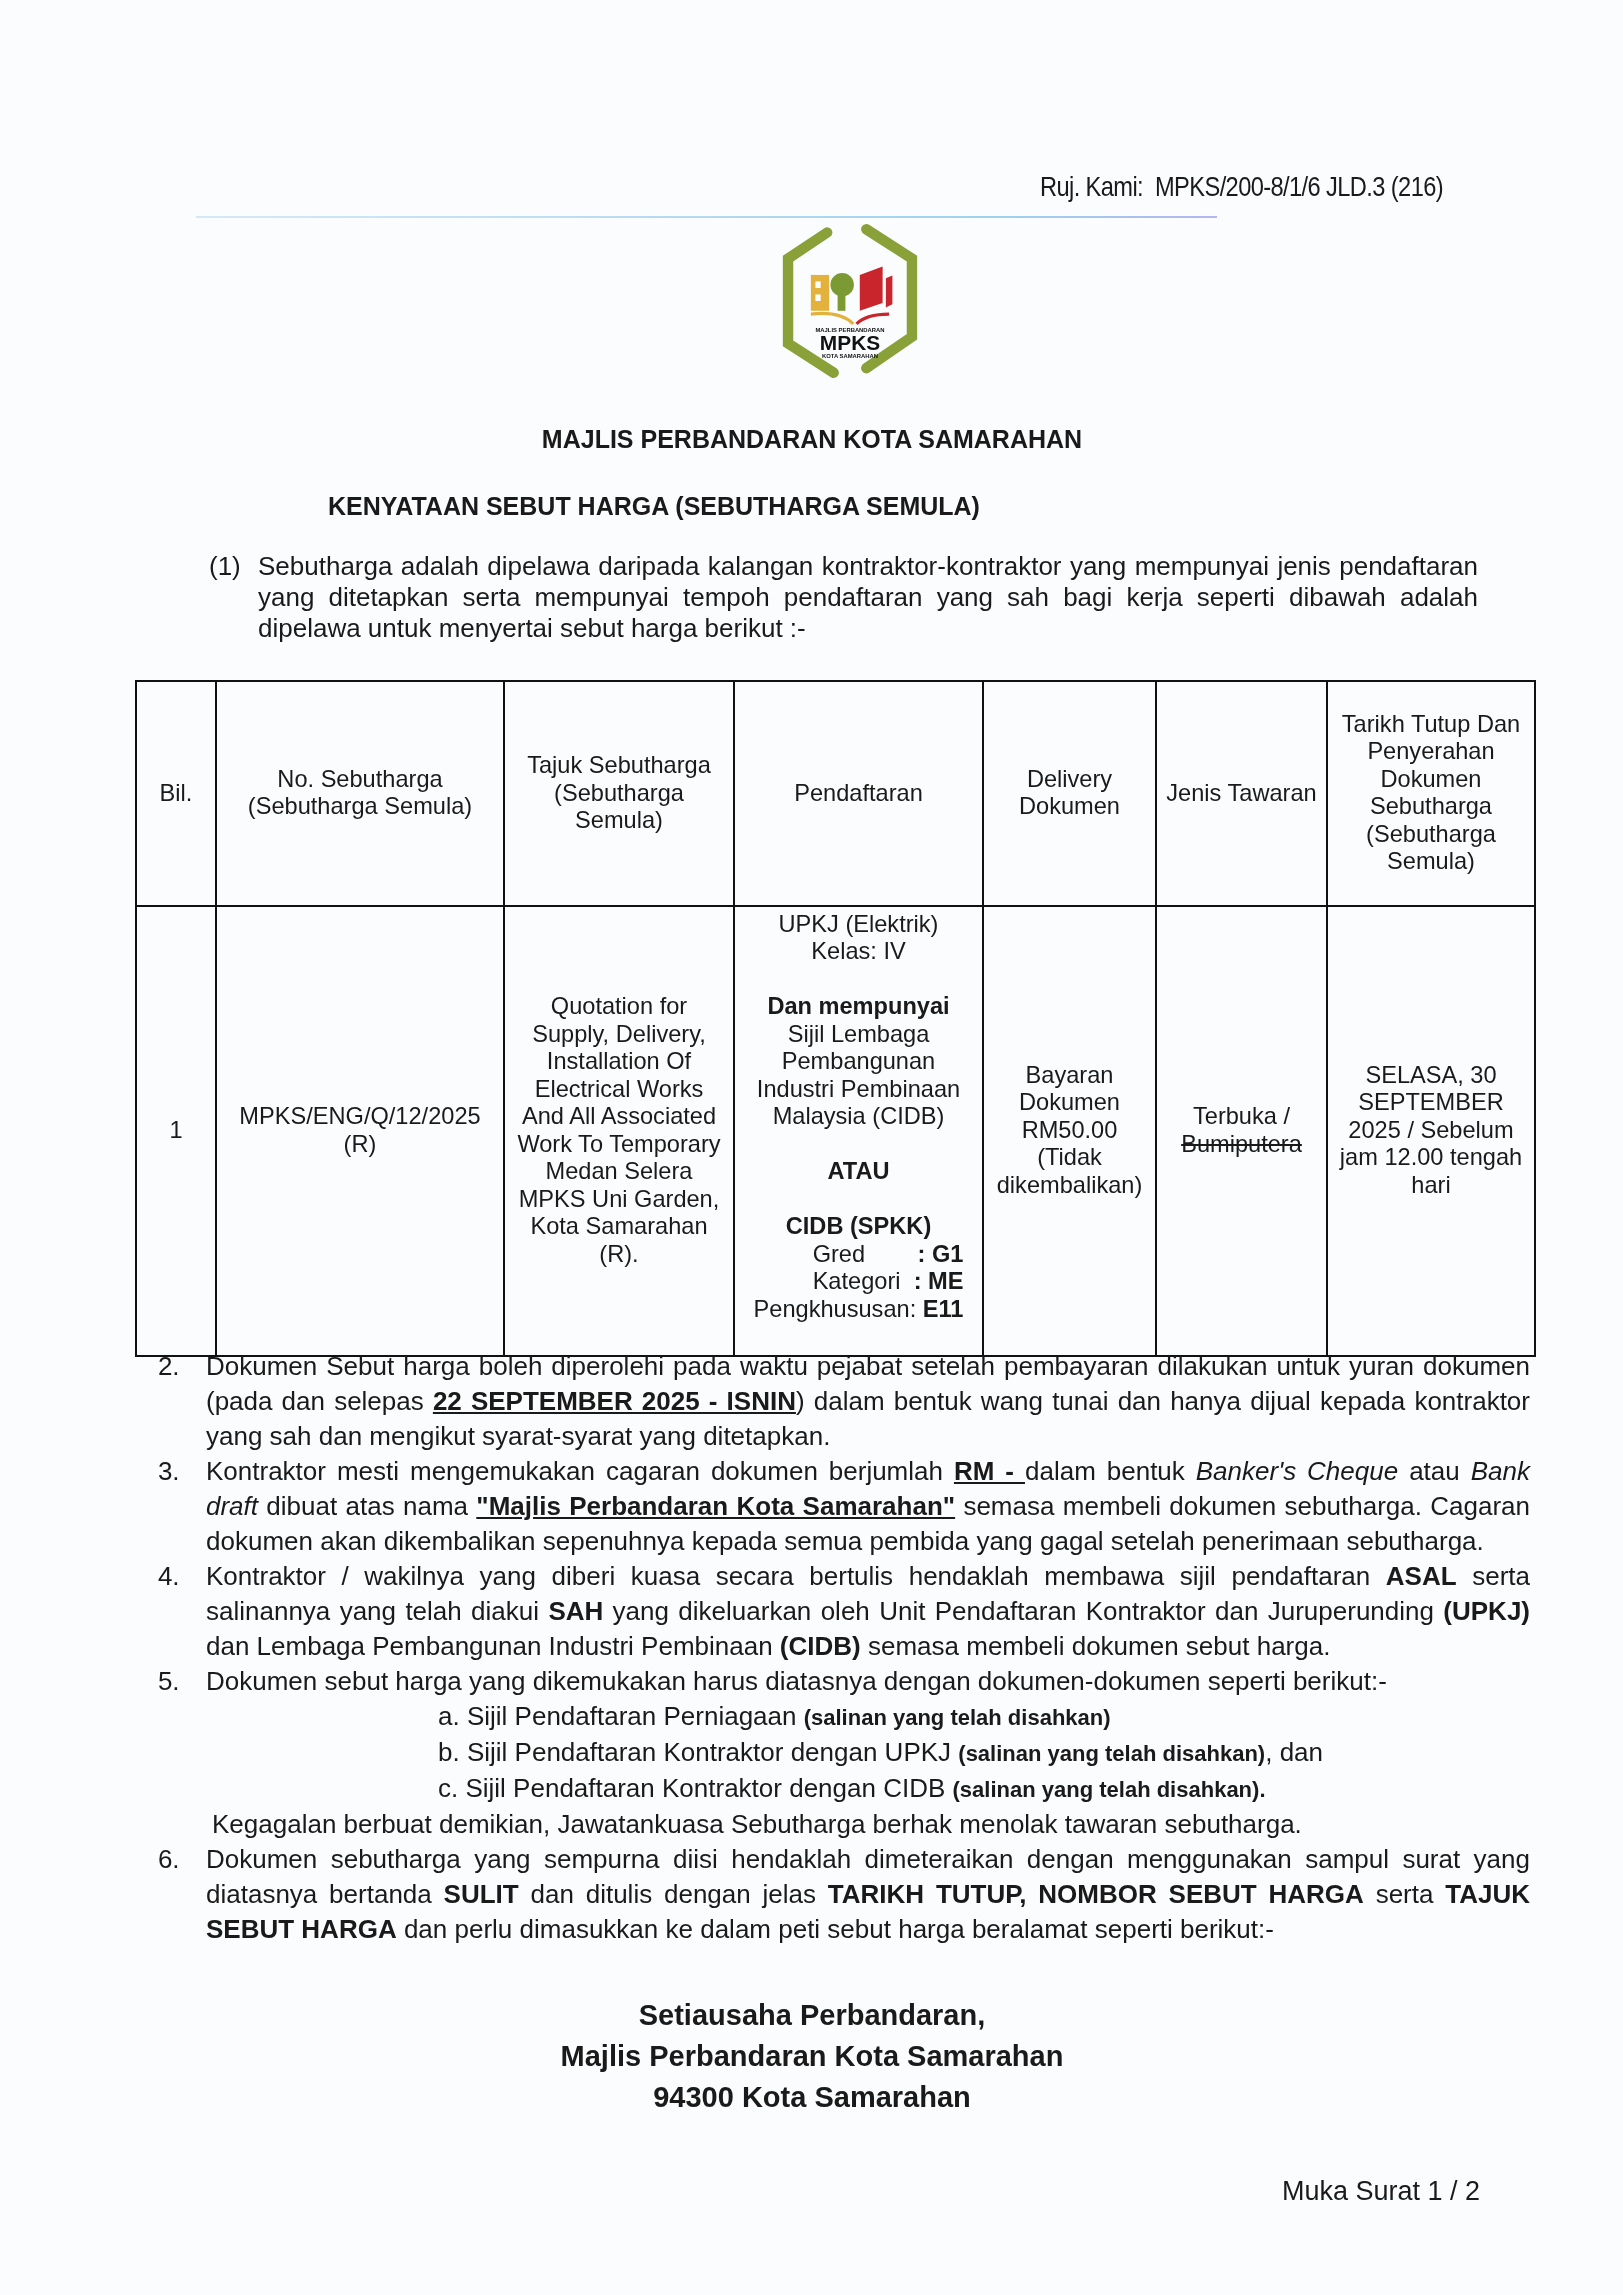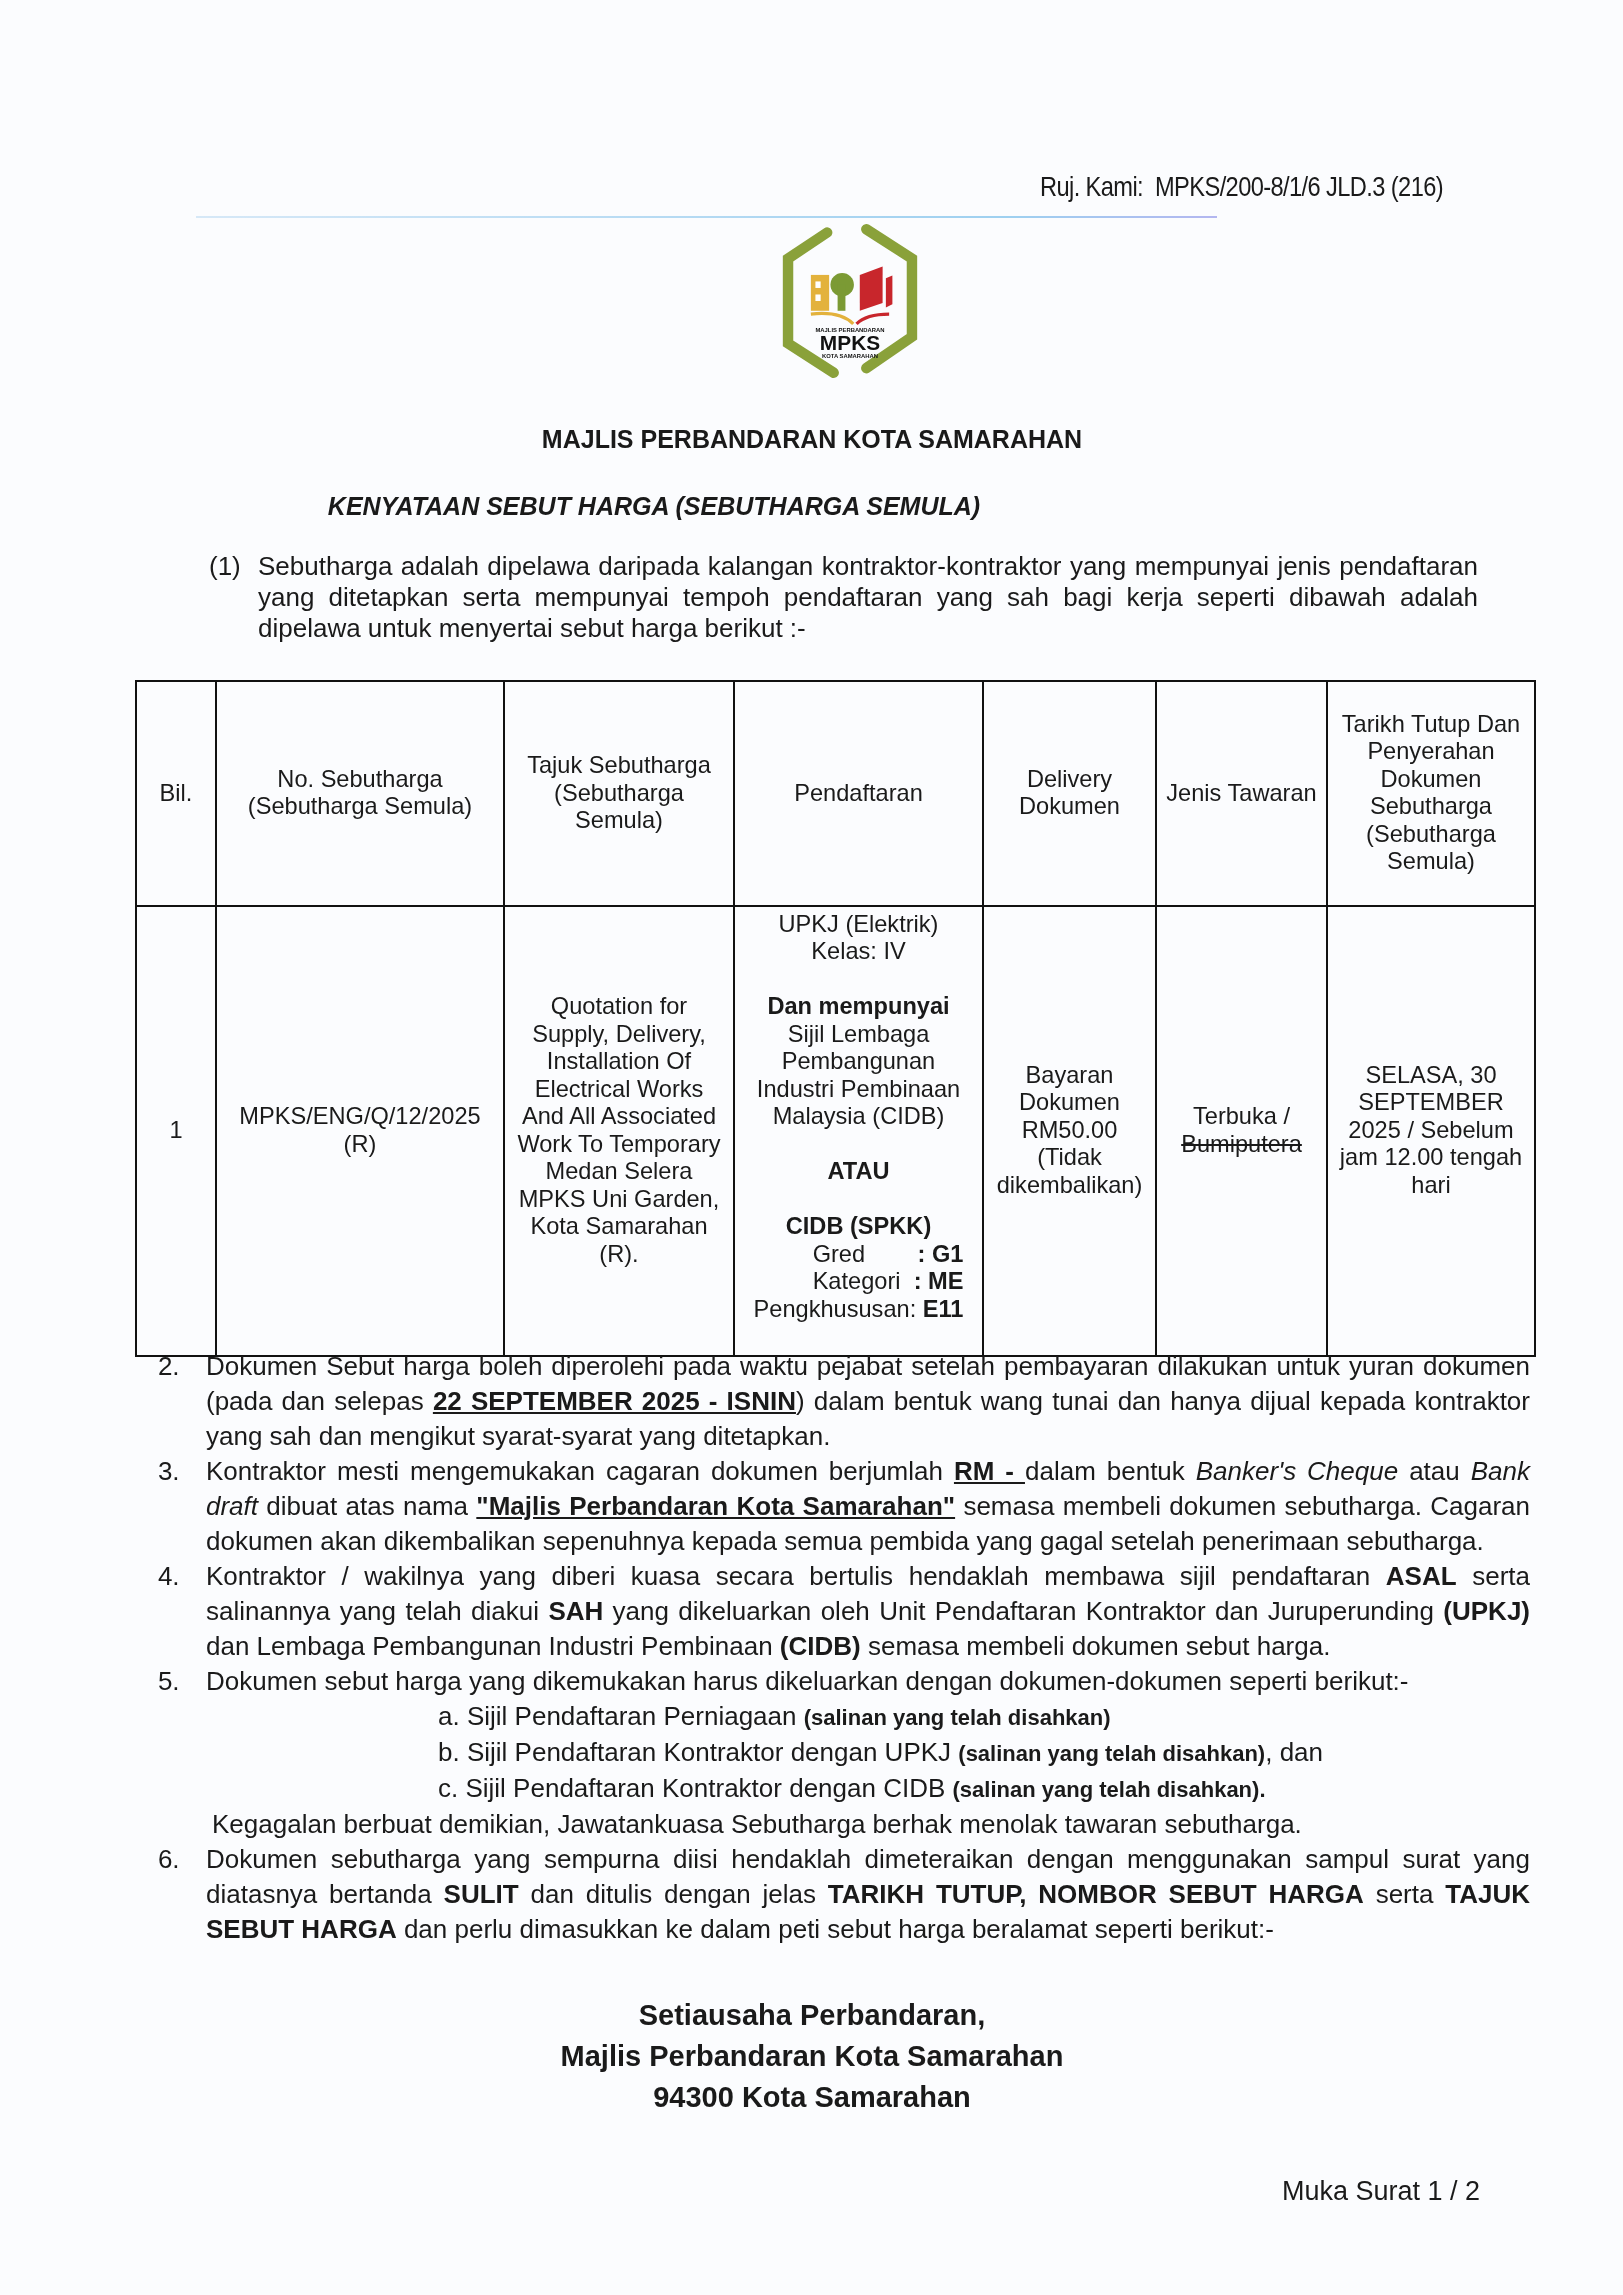--- a/index.html
+++ b/index.html
@@ -3,21 +3,21 @@
 <meta charset="utf-8">
 <style>
   html, body { margin: 0; padding: 0; background: #fbfcfe; }
   body { width: 1624px; height: 2295px; position: relative; overflow: hidden;
          font-family: "Liberation Sans", sans-serif; color: #1a1a1a; }
   .abs { position: absolute; }
   .ref { left: 1040px; top: 171px; font-size: 27.5px; letter-spacing: -0.7px; transform: scaleX(0.86); transform-origin: left top; }
   .ref-line { left: 196px; top: 216px; width: 1021px; height: 2px; background: linear-gradient(90deg, #d6e8f7, #9ed0f0 80%, #b3b6f0); }
   .logo { left: 775px; top: 219px; width: 150px; height: 164px; }
   .title1 { left: 0; width: 1624px; top: 425px; text-align: center; font-weight: bold; font-size: 25px; }
-  .title2 { left: 0; width: 1308px; top: 492px; text-align: center; font-weight: bold; font-size: 25px; font-style: italic; }
+  .title2 { left: 0; width: 1308px; top: 492px; text-align: center; font-weight: bold; font-size: 25px; }
   .para1 { left: 209px; top: 551px; width: 1269px; font-size: 26px; line-height: 31px; }
   .para1 .num { position: absolute; left: 0; top: 0; }
   .para1 .txt { margin-left: 49px; text-align: justify; text-align-last: left; }
 
   table.quot { position: absolute; left: 135px; top: 680px; width: 1399px; border-collapse: collapse; table-layout: fixed; }
   table.quot td, table.quot th { border: 2px solid #111; text-align: center; vertical-align: middle; font-size: 23.6px; line-height: 27.5px; padding: 3.9px 6.5px; }
   table.quot th { font-weight: normal; height: 215px; }
   table.quot tr.body td { height: 440px; margin-top: 6px; }
   .b { font-weight: bold; }
   .strike { text-decoration: line-through; }
@@ -130,21 +130,21 @@
   <div class="item">
     <span class="n">3.</span>
     <span>Kontraktor mesti mengemukakan cagaran dokumen berjumlah </span><span class="u">RM - </span><span> dalam bentuk </span><span class="i">Banker's Cheque</span><span> atau </span><span class="i">Bank draft</span><span> dibuat atas nama </span><span class="u">"Majlis Perbandaran Kota Samarahan"</span><span> semasa membeli dokumen sebutharga. Cagaran dokumen akan dikembalikan sepenuhnya kepada semua pembida yang gagal setelah penerimaan sebutharga.</span>
   </div>
   <div class="item">
     <span class="n">4.</span>
     <span>Kontraktor / wakilnya yang diberi kuasa secara bertulis hendaklah membawa sijil pendaftaran </span><span class="b">ASAL</span><span> serta salinannya yang telah diakui </span><span class="b">SAH</span><span> yang dikeluarkan oleh Unit Pendaftaran Kontraktor dan Juruperunding </span><span class="b">(UPKJ)</span><span> dan Lembaga Pembangunan Industri Pembinaan </span><span class="b">(CIDB)</span><span> semasa membeli dokumen sebut harga.</span>
   </div>
   <div class="item">
     <span class="n">5.</span>
-    <span>Dokumen sebut harga yang dikemukakan harus dikeluarkan dengan dokumen-dokumen seperti berikut:-</span>
+    <span>Dokumen sebut harga yang dikemukakan harus diatasnya dengan dokumen-dokumen seperti berikut:-</span>
   </div>
   <div class="sub"><span>a. Sijil Pendaftaran Perniagaan </span><span class="small-b">(salinan yang telah disahkan)</span><span></span></div>
   <div class="sub"><span>b. Sijil Pendaftaran Kontraktor dengan UPKJ </span><span class="small-b">(salinan yang telah disahkan)</span><span>, dan</span></div>
   <div class="sub"><span>c. Sijil Pendaftaran Kontraktor dengan CIDB </span><span class="small-b">(salinan yang telah disahkan).</span><span></span></div>
   <div class="kegagalan">Kegagalan berbuat demikian, Jawatankuasa Sebutharga berhak menolak tawaran sebutharga.</div>
   <div class="item">
     <span class="n">6.</span>
     <span>Dokumen sebutharga yang sempurna diisi hendaklah dimeteraikan dengan menggunakan sampul surat yang diatasnya bertanda </span><span class="b">SULIT</span><span> dan ditulis dengan jelas </span><span class="b">TARIKH TUTUP, NOMBOR SEBUT HARGA</span><span> serta </span><span class="b">TAJUK SEBUT HARGA</span><span> dan perlu dimasukkan ke dalam peti sebut harga beralamat seperti berikut:-</span>
   </div>
 </div>

